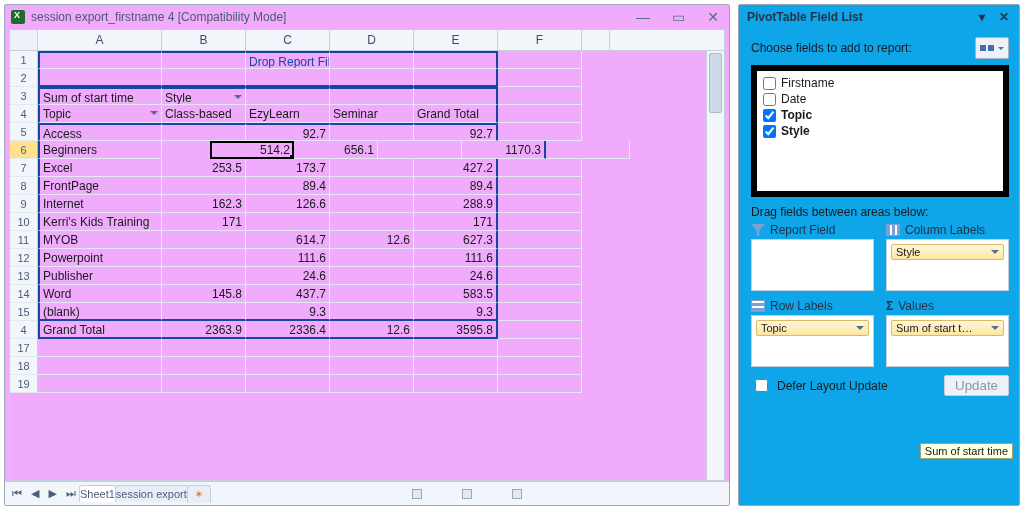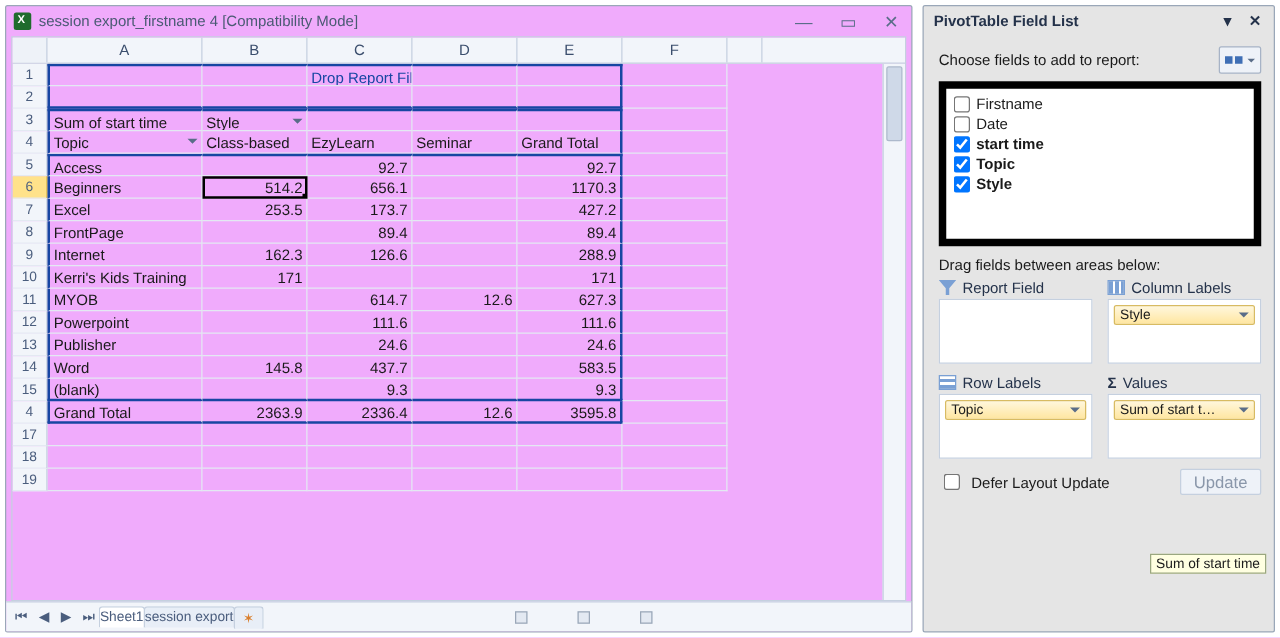--- a/index.html
+++ b/index.html
@@ -31,38 +31,38 @@
   .filter-bar .cell { color:#1746a2; text-align:center; }
 
   .blue-t { border-top:2px solid #1746a2; }
   .blue-b { border-bottom:2px solid #1746a2; }
   .blue-l { border-left:2px solid #1746a2; }
   .blue-r { border-right:2px solid #1746a2; }
 
   .dropbtn { position:relative; padding-right:16px; }
   .dropbtn::after { content:""; position:absolute; right:3px; top:6px; border:4px solid transparent; border-top-color:#5a6d88; }
 
-  .active-cell { outline:2px solid #000; outline-offset:-2px; }
+  .active-cell { outline:2px solid #000; outline-offset:-2px;margin-left:48px; }
   .active-cell::after { content:""; position:absolute; right:-2px; bottom:-2px; width:5px; height:5px; background:#000; }
   .rel { position:relative; }
 
   .grid-body { flex:1; overflow:hidden; position:relative; }
   .vtrack { position:absolute; right:0; top:0; bottom:0; width:18px; background:#f2f5fa; border-left:1px solid #c5d0df; }
   .vtrack .thumb { position:absolute; left:2px; right:2px; top:2px; height:60px; background:#cfd9e8; border:1px solid #adb9cc; border-radius:2px; }
 
   .wb-tabs { display:flex; align-items:center; border-top:1px solid #c5d0df; background:#f2f5fa; height:24px; font-size:11px; color:#4a5d7d; padding:0 4px; }
   .tabnav span { padding:0 3px; cursor:pointer; }
   .tab { padding:2px 0; border:1px solid #c5d0df; border-bottom:none; background:#fff; margin-right:-1px; border-radius:3px 3px 0 0; }
   .tab.inactive { background:#e8eef7; }
   .tab.new { width:24px; background:#e8eef7; color:#d97f2d; text-align:center; }
   .hs { flex:1; display:flex; align-items:center; justify-content:center; gap:40px; }
   .hs .car { width:10px; height:10px; border:1px solid #9aa7b8; background:#e3e9f2; }
 
   
-  .panel { flex:1; border:1px solid #9aa7b8; border-radius:2px; background:#e5e5e5; display:flex; flex-direction:column; font-size:12px; color:#1a1a1a; position:relative; }
+  .panel { flex:1; border:1px solid #9aa7b8; border-radius:2px; background:#0ea5e9; display:flex; flex-direction:column; font-size:12px; color:#1a1a1a; position:relative; }
   .p-title { display:flex; align-items:center; padding:5px 8px; font-weight:bold; color:#24324a; }
   .p-title .t { flex:1; }
   .p-title .min { width:14px; text-align:center; cursor:pointer; }
   .p-title .cls { width:14px; text-align:center; cursor:pointer; margin-left:8px; font-size:12px; }
 
   .p-body { flex:1; padding:8px 10px 10px 12px; display:flex; flex-direction:column; overflow:hidden; }
   .choose-row { display:flex; align-items:center; margin-bottom:6px; }
   .choose-row .txt { flex:1; }
   .layout-btn { width:34px; height:22px; border:1px solid #a7b3c6; background:#eef2f8; display:flex; align-items:center; justify-content:center; gap:2px; border-radius:2px; cursor:pointer; }
   .layout-btn .sq { width:6px; height:6px; background:#3f6fb5; }
@@ -341,24 +341,20 @@
       <label class="fld">
           <input type="checkbox" style="">
           <span>Firstname</span>
         </label>
       <label class="fld">
           <input type="checkbox" style="">
           <span>Date</span>
         </label>
       <label class="fld b">
           <input type="checkbox" checked="" style="">
-          <span>start time</span>
-        </label>
-      <label class="fld b">
-          <input type="checkbox" checked="" style="">
           <span>Topic</span>
         </label>
       <label class="fld b">
           <input type="checkbox" checked="" style="">
           <span>Style</span>
         </label>
     </div>
 
     <div class="drag-lbl">Drag fields between areas below:</div>
 

